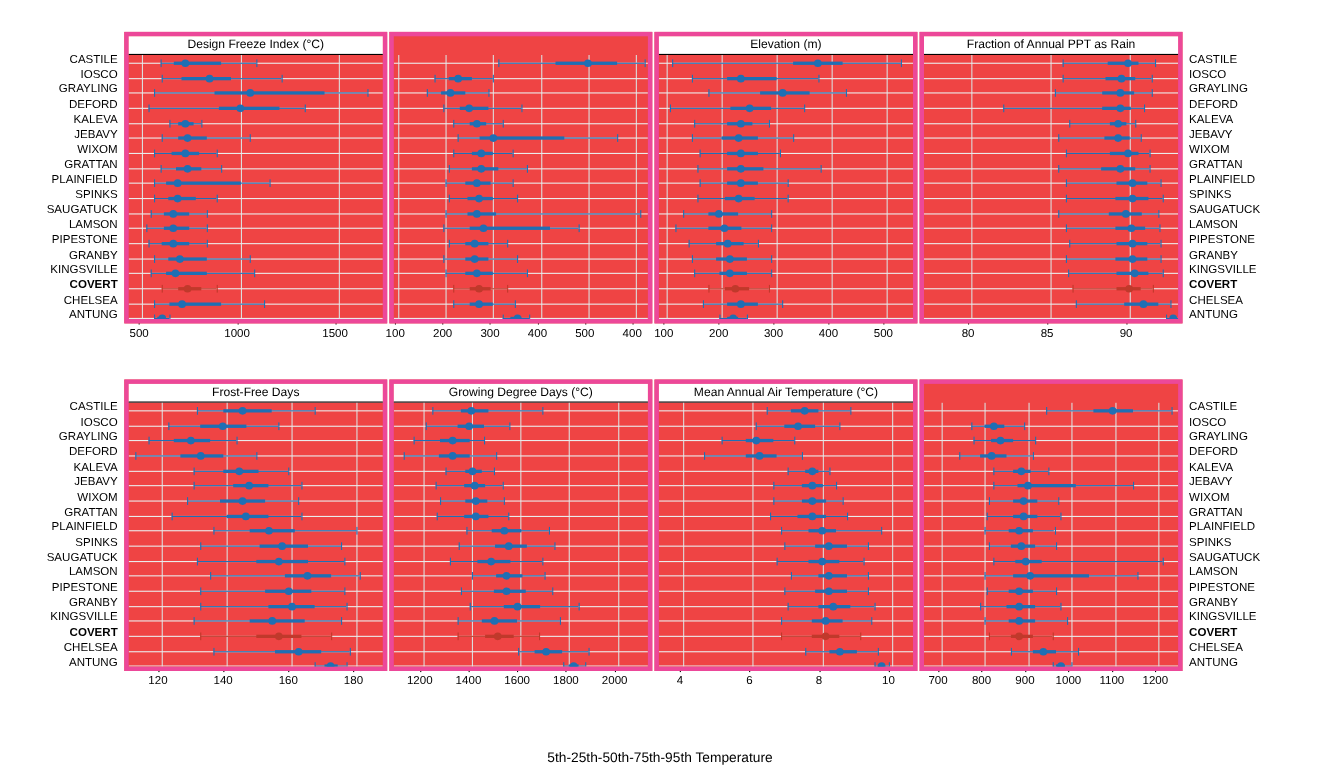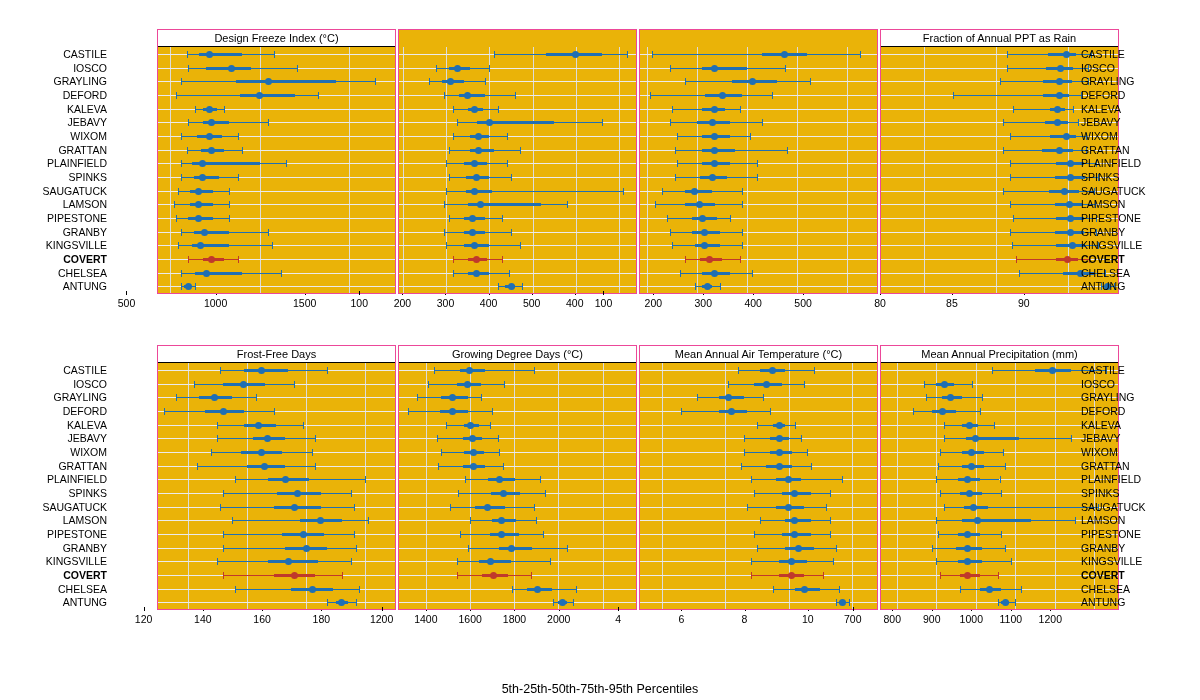--- a/index.html
+++ b/index.html
@@ -1,20 +1,20 @@
 <!DOCTYPE html>
 <html><head>
 <meta charset="utf-8">
 <style>
   html,body{margin:0;padding:0;}
   body{width:1200px;height:700px;background:#ffffff;font-family:"Liberation Sans",sans-serif;color:#000;overflow:hidden;}
   #root{position:relative;width:1200px;height:700px;}
   .title{position:absolute;top:4px;left:0;width:1200px;text-align:center;font-size:15px;font-weight:bold;}
   .xlabel{position:absolute;bottom:4px;left:0;width:1200px;text-align:center;font-size:12.5px;}
-  .panel{position:absolute;border:1px solid #ec4899;background:#eab308;box-sizing:border-box;margin-left:44px;}
+  .panel{position:absolute;border:4px solid #ec4899;background:#ef4444;box-sizing:border-box;}
   .pheader{position:absolute;left:0;top:0;width:100%;height:17px;border-bottom:1px solid #000;
            background:#fff;font-size:11px;display:flex;align-items:center;justify-content:center;box-sizing:border-box;}
   .plot{position:absolute;left:0;top:17px;right:0;bottom:0;overflow:hidden;}
   .grid-v{position:absolute;top:0;bottom:0;width:1px;background:#dcdcdc;}
   .grid-h{position:absolute;left:0;right:0;height:1px;background:#ebebeb;}
   .row{position:absolute;left:0;right:0;height:1px;}
   .whisk{position:absolute;height:1px;background:#1f6fb4;top:0;}
   .whisk.red{background:#c0392b;}
   .cap{position:absolute;width:1px;height:7px;background:#1f6fb4;top:-3px;}
   .cap.red{background:#c0392b;}
@@ -28,21 +28,21 @@
   .ylabels{position:absolute;font-size:10.5px;}
   .ylab{position:absolute;white-space:nowrap;transform:translateY(-50%);}
   .ylab.right{text-align:left;}
   .ylab.left{text-align:right;}
   .ylab.bold{font-weight:bold;}
 </style>
 </head>
 <body>
 
 <div id="root">
-  <div class="xlabel">5th-25th-50th-75th-95th Percentiles</div>
+  <div class="xlabel">5th-25th-50th-75th-95th Temperature</div>
 <div class="ticks" style="left: 114px; top: 295px; width: 237px; position: absolute;">
       <div class="tkmark" style="left: 12.4737px;"></div>
       <div class="tk" style="left: 12.4737px;">500</div>
       <div class="tkmark" style="left: 101.571px;"></div>
       <div class="tk" style="left: 101.571px;">1000</div>
       <div class="tkmark" style="left: 190.669px;"></div>
       <div class="tk" style="left: 190.669px;">1500</div>
     </div>
     <div class="panel" style="left: 113px; top: 29px; width: 239px; height: 265px;">
       <div class="pheader">Design Freeze Index (°C)</div>
@@ -370,20 +370,21 @@
       <div class="tkmark" style="left: 57.3789px;"></div>
       <div class="tk" style="left: 57.3789px;">200</div>
       <div class="tkmark" style="left: 107.274px;"></div>
       <div class="tk" style="left: 107.274px;">300</div>
       <div class="tkmark" style="left: 157.168px;"></div>
       <div class="tk" style="left: 157.168px;">400</div>
       <div class="tkmark" style="left: 207.063px;"></div>
       <div class="tk" style="left: 207.063px;">500</div>
     </div>
     <div class="panel" style="left: 595px; top: 29px; width: 239px; height: 265px;">
+      <div class="pheader">Elevation (m)</div>
       <div class="plot">
         <div class="grid-v" style="left: 7.48421px;"></div>
         <div class="grid-v" style="left: 57.3789px;"></div>
         <div class="grid-v" style="left: 107.274px;"></div>
         <div class="grid-v" style="left: 157.168px;"></div>
         <div class="grid-v" style="left: 207.063px;"></div>
         <div class="grid-h" style="top: 6.83333px;"></div>
         <div class="grid-h" style="top: 20.5px;"></div>
         <div class="grid-h" style="top: 34.1667px;"></div>
         <div class="grid-h" style="top: 47.8333px;"></div>
@@ -1189,21 +1190,20 @@
       <div class="tkmark" style="left: 94.8px;"></div>
       <div class="tk" style="left: 94.8px;">900</div>
       <div class="tkmark" style="left: 134.3px;"></div>
       <div class="tk" style="left: 134.3px;">1000</div>
       <div class="tkmark" style="left: 173.8px;"></div>
       <div class="tk" style="left: 173.8px;">1100</div>
       <div class="tkmark" style="left: 213.3px;"></div>
       <div class="tk" style="left: 213.3px;">1200</div>
     </div>
     <div class="panel" style="left: 836px; top: 345px; width: 239px; height: 265px;">
-      <div class="pheader">Mean Annual Precipitation (mm)</div>
       <div class="plot">
         <div class="grid-v" style="left: 15.8px;"></div>
         <div class="grid-v" style="left: 55.3px;"></div>
         <div class="grid-v" style="left: 94.8px;"></div>
         <div class="grid-v" style="left: 134.3px;"></div>
         <div class="grid-v" style="left: 173.8px;"></div>
         <div class="grid-v" style="left: 213.3px;"></div>
         <div class="grid-h" style="top: 6.83333px;"></div>
         <div class="grid-h" style="top: 20.5px;"></div>
         <div class="grid-h" style="top: 34.1667px;"></div>

